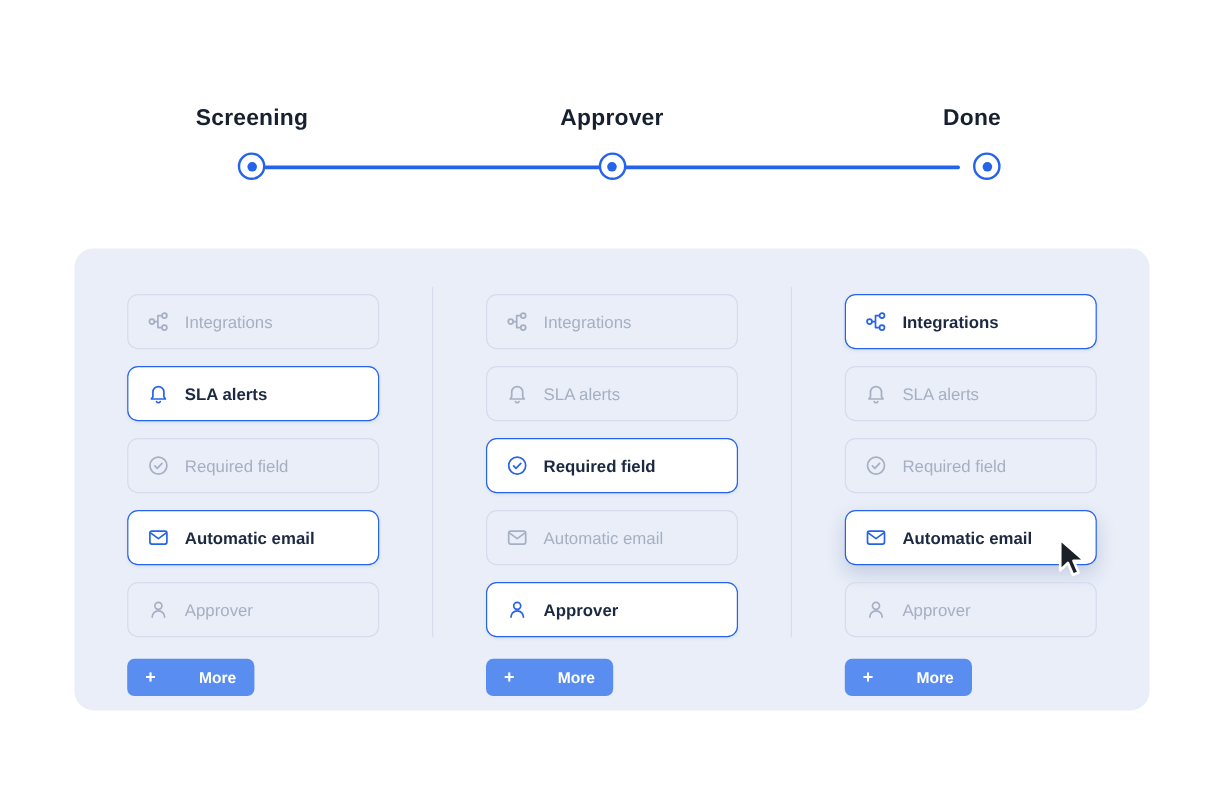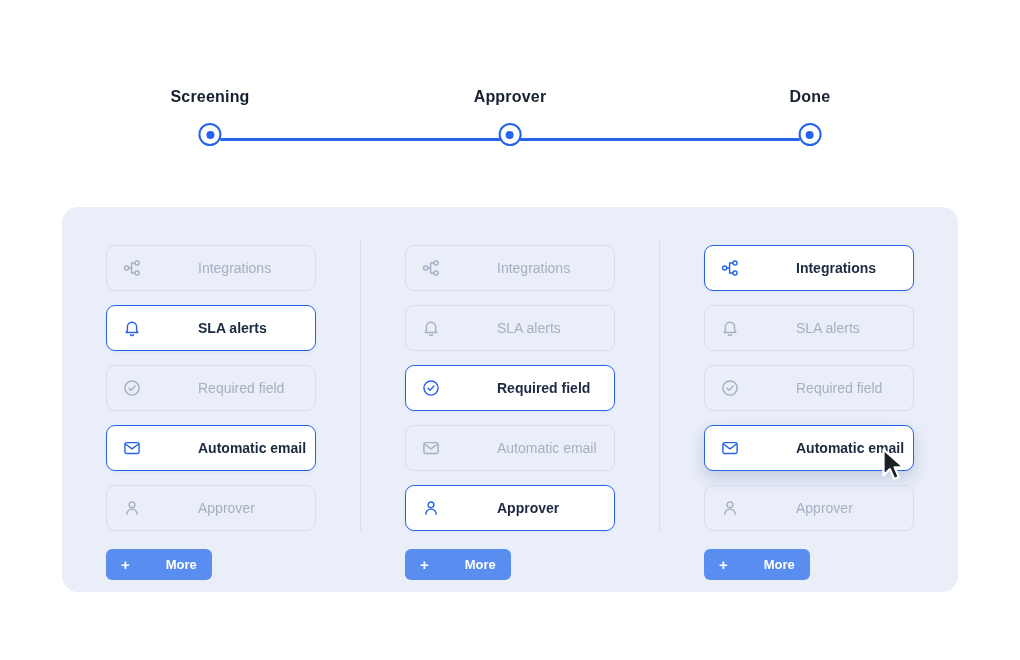--- a/index.html
+++ b/index.html
@@ -16,36 +16,36 @@
   html,body{margin:0;padding:0;}
   body{
     width:1020px;height:660px;background:#ffffff;
     font-family:"Liberation Sans",sans-serif;
     position:relative;overflow:hidden;
   }
   
   .stepper{position:relative;width:600px;margin:88px auto 0;height:66px;}
   .stepper-line{position:absolute;left:10px;right:10px;top:50px;height:2.5px;background:var(--accent);border-radius:2px;}
   .step{position:absolute;top:0;transform:translateX(-50%);display:flex;flex-direction:column;align-items:center;}
-  .step-label{font-size:16px;font-weight:700;color:var(--step-label);letter-spacing:.2px;white-space:nowrap;}
+  .step-label{font-size:19px;font-weight:700;color:var(--step-label);letter-spacing:.2px;white-space:nowrap;}
   .step-node{margin-top:17px;width:23px;height:23px;border:2.5px solid var(--accent);border-radius:50%;background:#fff;display:flex;align-items:center;justify-content:center;position:relative;z-index:1;}
   .step-dot{width:8px;height:8px;border-radius:50%;background:var(--accent);}
   
   .board{margin:53px 62px 0;height:385px;background:var(--panel-bg);border-radius:16px;display:flex;padding:38px 0 12px;}
   .column{flex:1;display:flex;flex-direction:column;align-items:center;}
   .divider{width:1px;background:var(--divider);height:292px;margin-top:-6px;}
   .cards{display:flex;flex-direction:column;gap:14px;}
   .card{width:210px;height:46px;border-radius:9px;display:flex;align-items:center;gap:12px;padding:0 15px;font-size:14px;background:transparent;}
   .card.inactive{border:1px solid var(--inactive-border);color:var(--inactive-text);font-weight:400;}
   .card.active{border:1.5px solid var(--accent);background:#fff;color:var(--active-text);font-weight:700;box-shadow:0 1px 3px rgba(37,99,235,.08);}
   .card.hovered{box-shadow:0 7px 16px rgba(23,52,115,.18);}
   .card-icon{display:flex;color:var(--inactive-text);flex:0 0 auto;}
   .card.active .card-icon{color:var(--accent);}
   .card-icon svg{width:20px;height:20px;display:block;}
-  .card-label{white-space:nowrap;margin-left:44px;}
+  .card-label{white-space:nowrap;}
   .more-btn{align-self:flex-start;margin:18px 0 0 44px;display:inline-flex;align-items:center;gap:8px;height:31px;padding:0 15px;border:none;border-radius:6px;background:var(--more-btn-bg);color:#fff;font-family:inherit;font-size:13px;font-weight:700;cursor:pointer;}
   .more-plus{font-size:15px;font-weight:700;line-height:1;}
   .more-label{line-height:1;padding-left:28px;}
   
   .cursor{position:absolute;left:876px;top:446px;width:36px;height:40px;pointer-events:none;z-index:5;}
   .cursor svg{width:100%;height:100%;display:block;}
 </style>
 </head>
 <body>
 
@@ -59,21 +59,21 @@
     </div>
   </div>
 
   <div class="step" style="left: 50%;">
     <div class="step-label">Approver</div>
     <div class="step-node">
       <div class="step-dot"></div>
     </div>
   </div>
 
-  <div class="step" style="left: 100%;">
+  <div class="step" style="left: 100%; align-items: flex-end;">
     <div class="step-label">Done</div>
     <div class="step-node">
       <div class="step-dot"></div>
     </div>
   </div>
 </div>
 </div>
 
 <div class="board" id="board">
   <div class="column">

